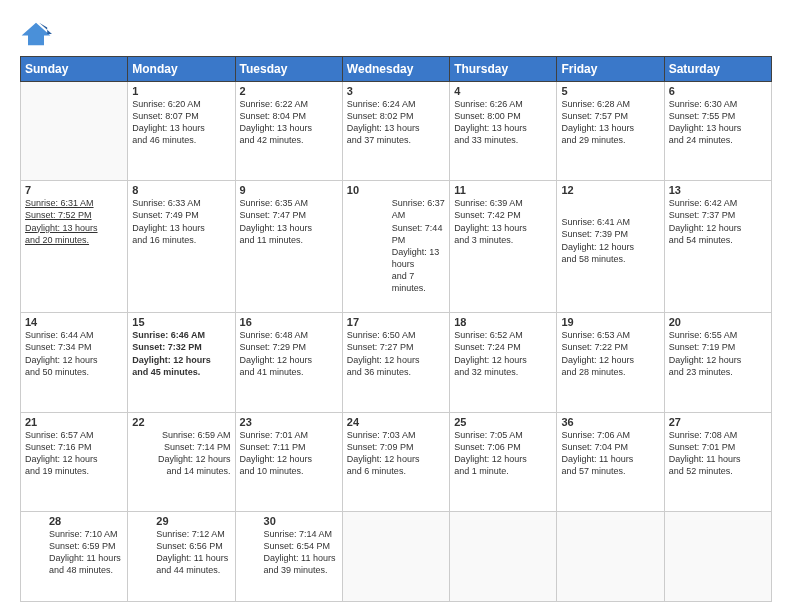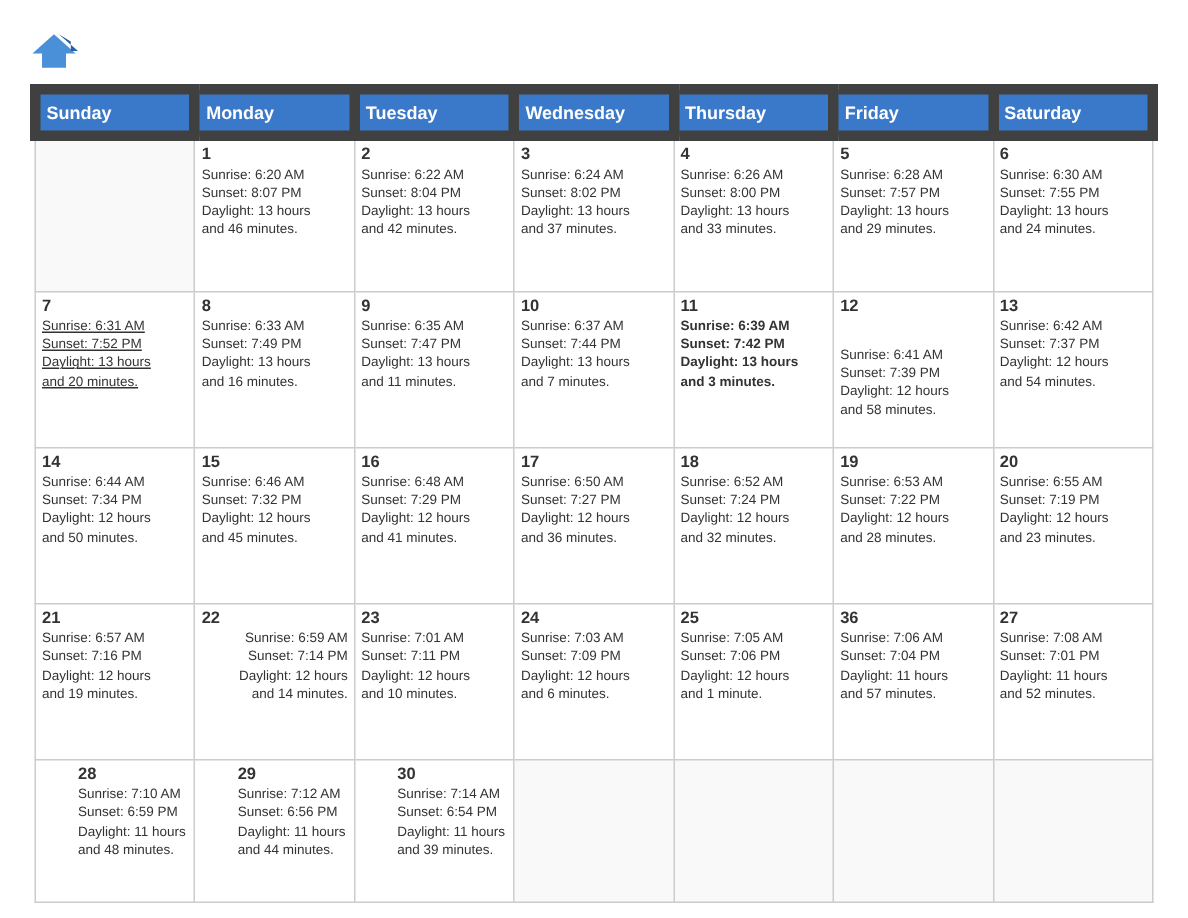--- a/index.html
+++ b/index.html
@@ -69,21 +69,21 @@
       width: 100%;
       table-layout: fixed;
     }
     .calendar th {
       background-color: #3a78c9;
       color: #fff;
       font-size: 12px;
       font-weight: bold;
       padding: 5px 4px;
       text-align: left;
-      border: 7px solid #404040;
+      border: 1px solid #404040;
     }
     .calendar td {
       border: 1px solid #ccc;
       vertical-align: top;
       padding: 3px 4px;
       font-size: 9.5px;
       color: #333;
       height: 88px;
     }
     .day-number {
@@ -201,28 +201,28 @@
           </td>
           <td>
             <span class="day-number">9</span>
             <div class="day-info" style="white-space: pre-line;">Sunrise: 6:35 AM
 Sunset: 7:47 PM
 Daylight: 13 hours
 and 11 minutes.</div>
           </td>
           <td>
             <span class="day-number">10</span>
-            <div class="day-info" style="white-space: pre-line;">Sunrise: 6:37 AM
+            <div class="day-info" style="white-space: pre-line; margin-left: 45px;">Sunrise: 6:37 AM
 Sunset: 7:44 PM
 Daylight: 13 hours
 and 7 minutes.</div>
           </td>
           <td>
             <span class="day-number">11</span>
-            <div class="day-info" style="white-space: pre-line; font-weight: bold;">Sunrise: 6:39 AM
+            <div class="day-info" style="white-space: pre-line;">Sunrise: 6:39 AM
 Sunset: 7:42 PM
 Daylight: 13 hours
 and 3 minutes.</div>
           </td>
           <td>
             <span class="day-number">12</span>
             <div class="day-info" style="white-space: pre-line; margin-top: 20px;">Sunrise: 6:41 AM
 Sunset: 7:39 PM
 Daylight: 12 hours
 and 58 minutes.</div>
@@ -238,21 +238,21 @@
         <tr>
           <td>
             <span class="day-number">14</span>
             <div class="day-info" style="white-space: pre-line;">Sunrise: 6:44 AM
 Sunset: 7:34 PM
 Daylight: 12 hours
 and 50 minutes.</div>
           </td>
           <td>
             <span class="day-number">15</span>
-            <div class="day-info" style="white-space: pre-line;">Sunrise: 6:46 AM
+            <div class="day-info" style="white-space: pre-line; font-weight: bold;">Sunrise: 6:46 AM
 Sunset: 7:32 PM
 Daylight: 12 hours
 and 45 minutes.</div>
           </td>
           <td>
             <span class="day-number">16</span>
             <div class="day-info" style="white-space: pre-line;">Sunrise: 6:48 AM
 Sunset: 7:29 PM
 Daylight: 12 hours
 and 41 minutes.</div>

